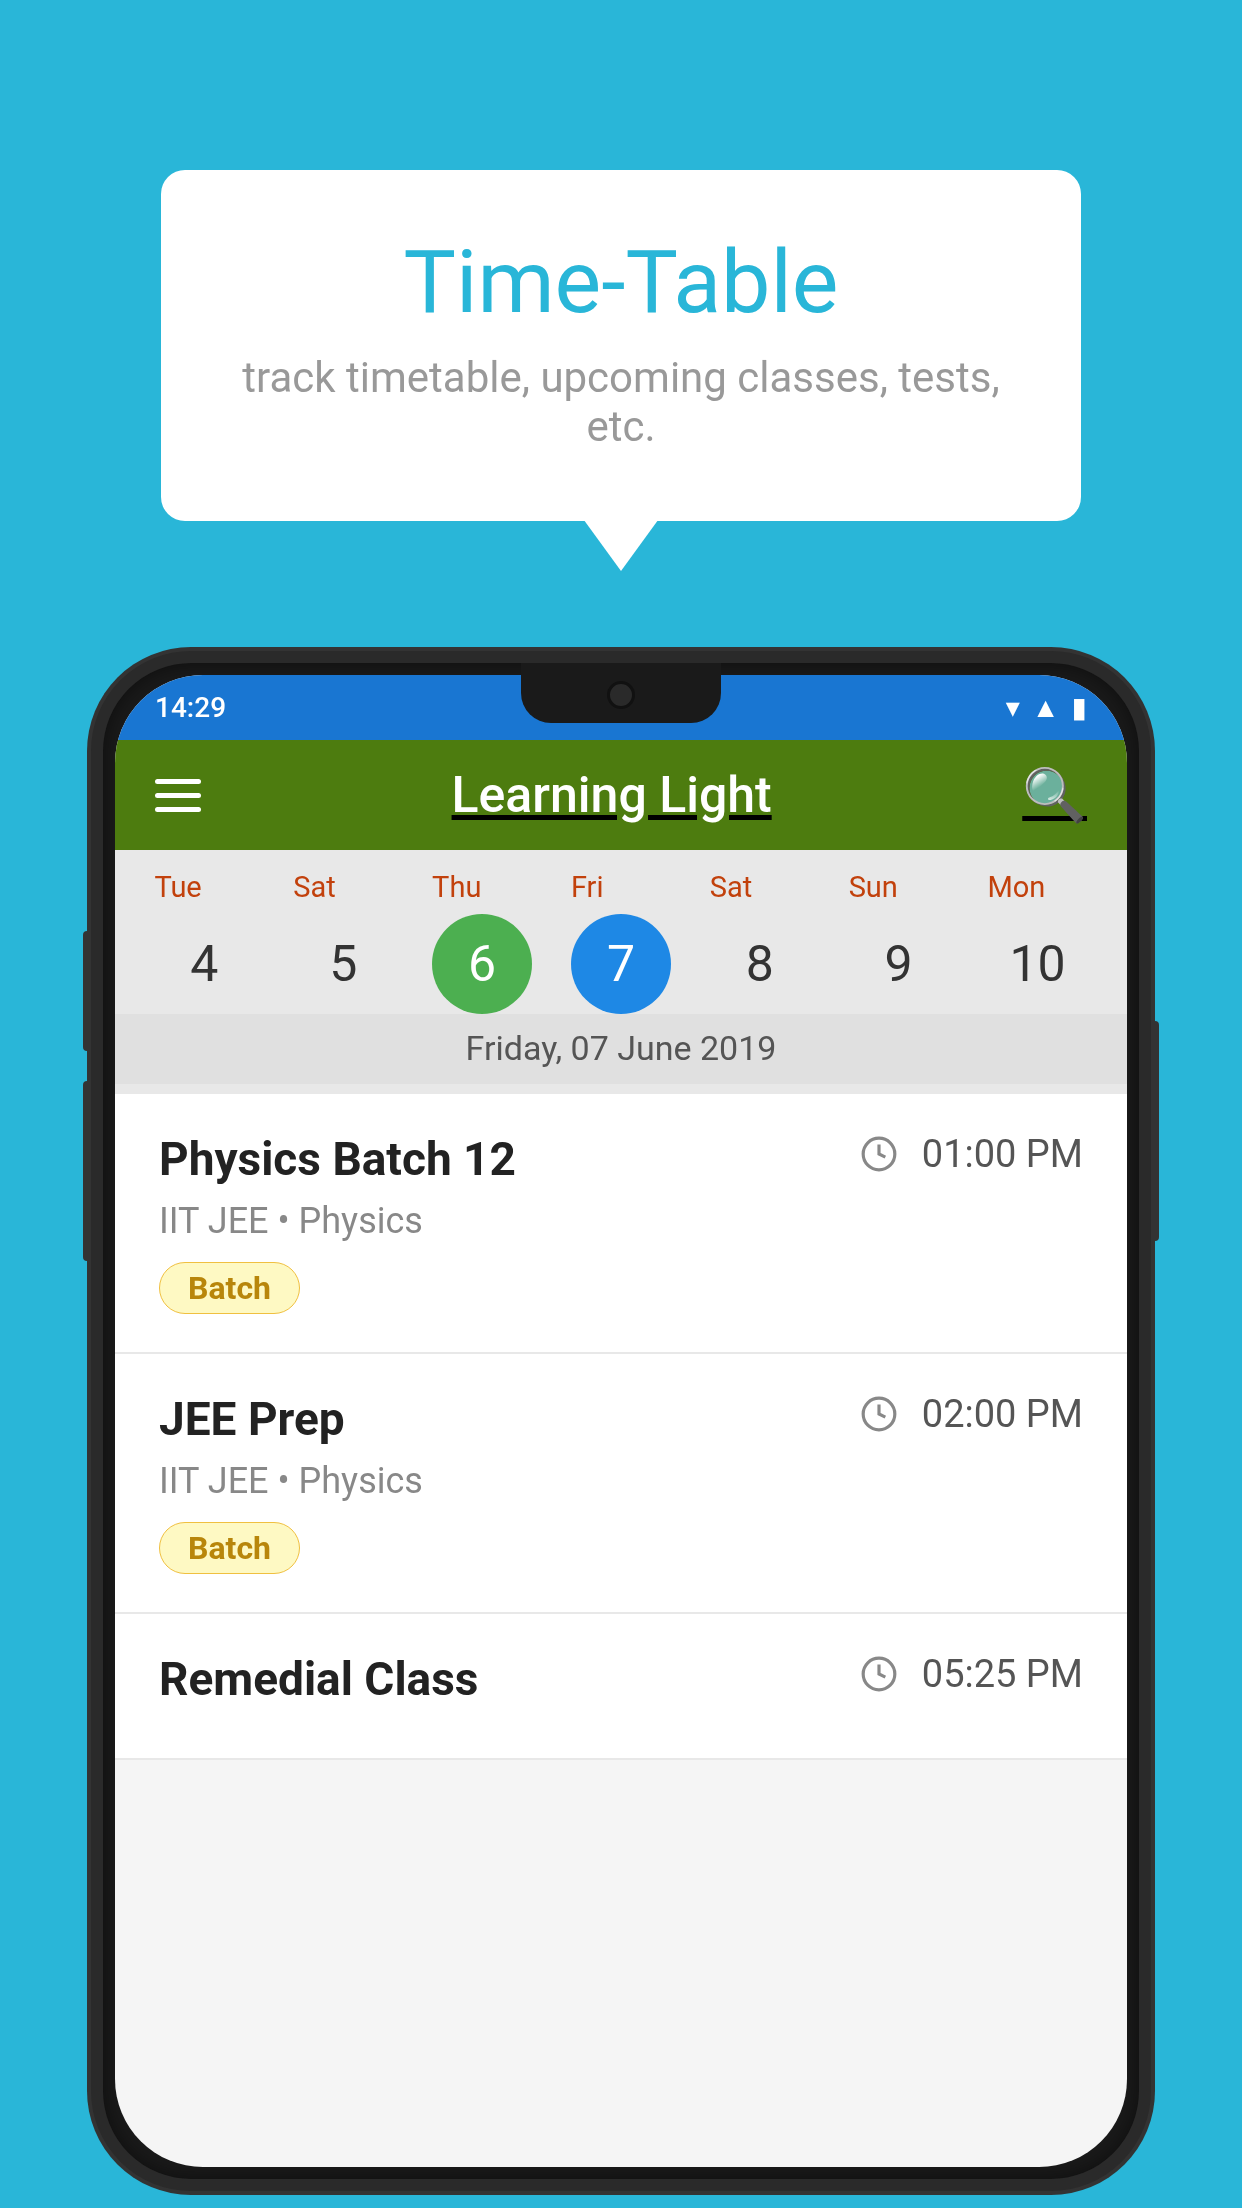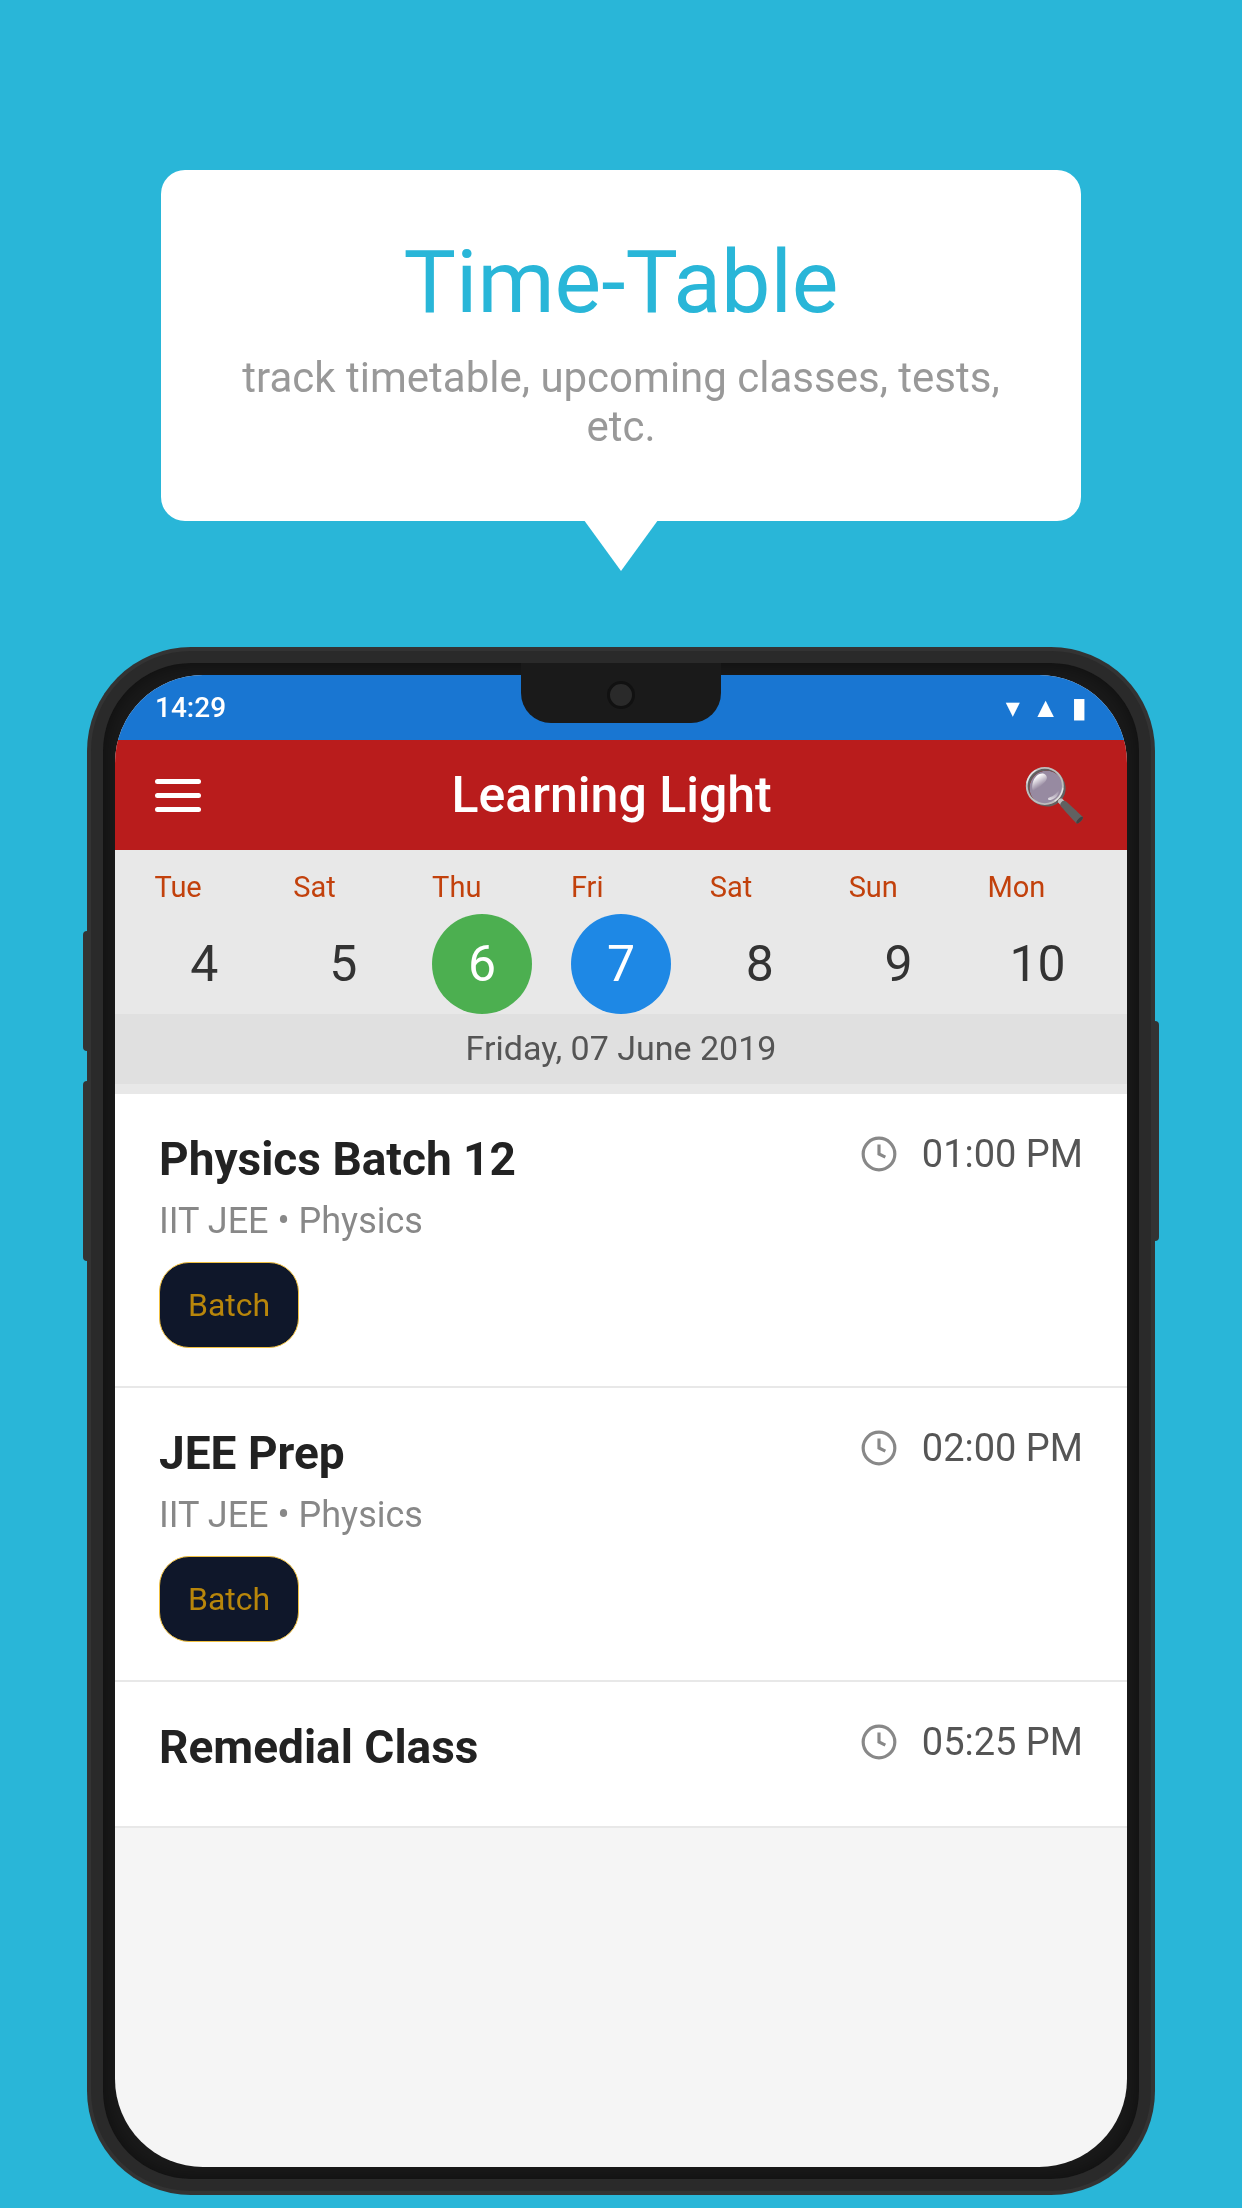--- a/index.html
+++ b/index.html
@@ -127,26 +127,27 @@
     }
 
     .status-icons {
       display: flex;
       align-items: center;
       gap: 12px;
     }
 
     
     .app-toolbar {
-      background: #b91c1c;
+      background: #4d7c0f;
       height: 110px;
       display: flex;
       align-items: center;
       justify-content: space-between;
       padding: 0 40px;
+      text-decoration: underline;
     }
 
     .toolbar-menu {
       color: white;
       font-size: 48px;
       display: flex;
       flex-direction: column;
       gap: 9px;
     }
 
@@ -264,26 +265,27 @@
     }
 
     .schedule-subtitle {
       font-size: 36px;
       color: #888;
       margin-bottom: 20px;
     }
 
     .batch-tag {
       display: inline-block;
-      background: #0f172a;
+      background: #fef9c3;
       border: 1.5px solid #f0c040;
       border-radius: 30px;
-      padding: 23px 28px;
+      padding: 6px 28px;
       font-size: 32px;
       color: #b8860b;
+      font-weight: bold;
     }
 
     
     .phone-button-left {
       position: absolute;
       left: -8px;
       top: 280px;
       width: 8px;
       height: 120px;
       background: #333;

